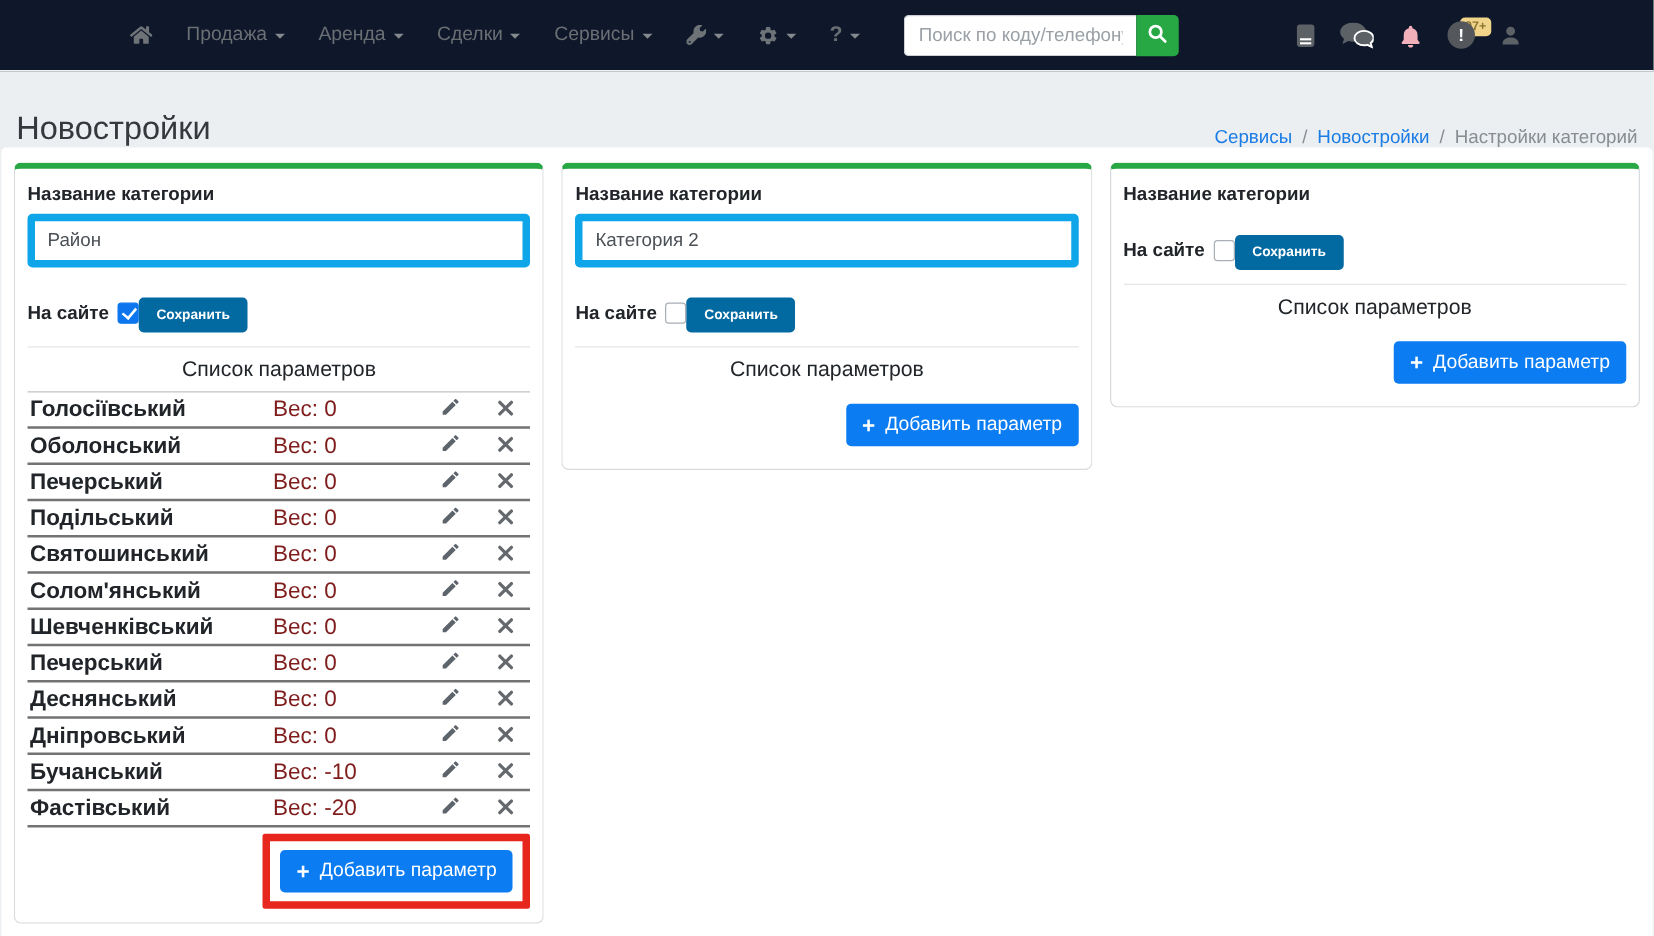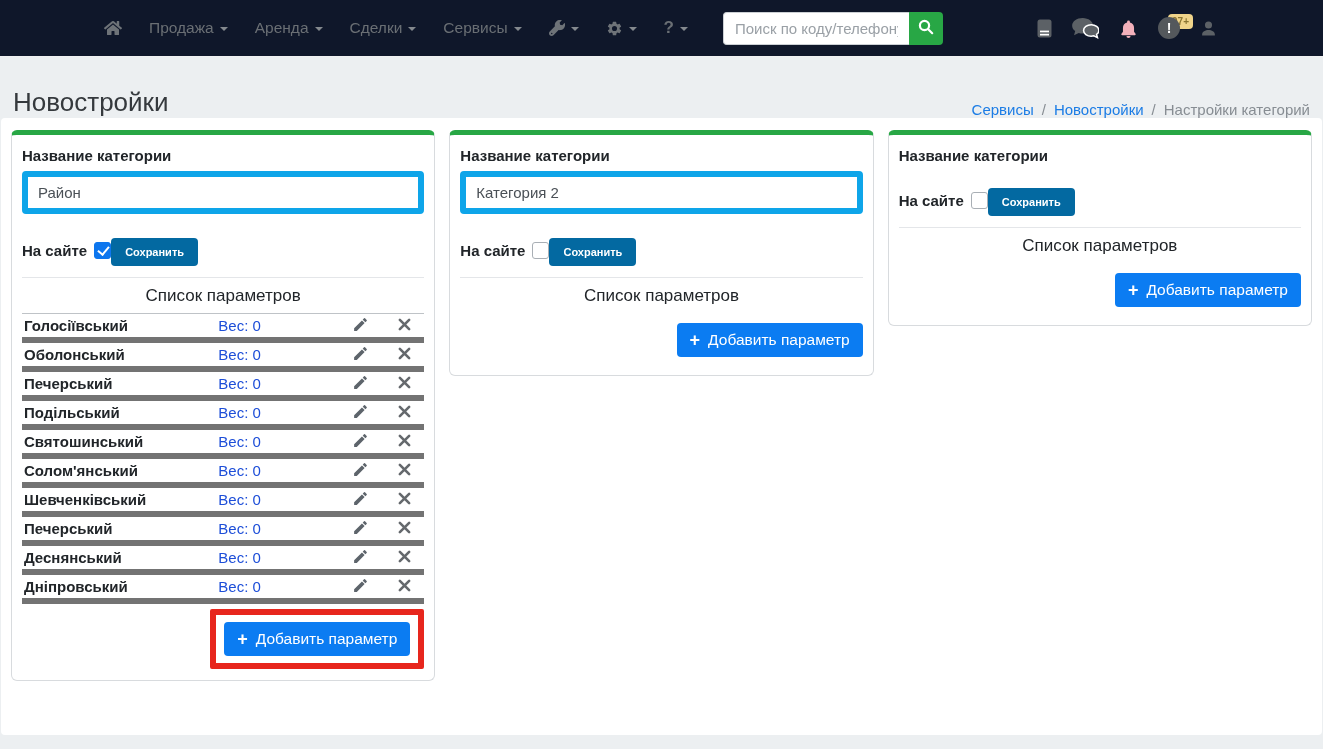--- a/index.html
+++ b/index.html
@@ -62,23 +62,23 @@
         background:#fff; cursor:pointer; position:relative; }
   .cb.checked { background:#0d76ee; border-color:#0d76ee; }
   .cb.checked::after { content:""; position:absolute; left:5px; top:1px; width:5px; height:9px;
         border:solid #fff; border-width:0 2.5px 2.5px 0; transform:rotate(40deg); }
   .btn-save { background:#0369a1; color:#fff; border:none; border-radius:4px; font-size:11px;
               padding:8px 14px; cursor:pointer; font-family:inherit;font-weight:bold; }
   .params { border-top:1px solid #e4e6e9; margin-top:11px; }
   .params-title { text-align:center; font-weight:normal; font-size:17px; padding:8px 0 7px; }
   .params-title.underline { border-bottom:1px solid #bfc3c7; }
   .prow { display:grid; grid-template-columns:1fr 118px 48px 40px; align-items:center;
-          min-height:29px; border-bottom:6px solid #737373; font-size:15px; }
+          min-height:29px; border-bottom:2px solid #737373; font-size:18px; }
   .pname { font-weight:bold; padding-left:2px; }
-  .pweight { color:#1d4ed8; }
+  .pweight { color:#7f1d1d; }
   .picon, .pxicon { display:flex; justify-content:center; cursor:pointer; }
   .add-row { display:flex; justify-content:flex-end; padding:10px 0 10px; }
   .add-row.tight { padding:5px 0 3px; }
   .hl-box { border:6px solid #e7261d; padding:7px 8px; border-radius:2px; }
   .btn-add { background:#0b7cf2; color:#fff; border:none; border-radius:4px; font-size:15.5px;
              padding:8px 13px; display:flex; align-items:center; gap:8px; cursor:pointer;
              font-family:inherit; }
   .btn-add .plus { font-weight:bold; font-size:18px; line-height:0.9; }
 </style>
 </head>
@@ -384,21 +384,57 @@
               </div>
               <div class="pxicon">
                 <span>
                   <svg width="13" height="13" viewBox="0 0 14 14" stroke="#65696d" stroke-width="2.8" stroke-linecap="round">
                     <path d="M2 2l10 10M12 2L2 12"></path>
                   </svg>
                 </span>
               </div>
             </div>
 
-
+            <div class="prow">
+              <div class="pname">Бучанський</div>
+              <div class="pweight">Вес: -10</div>
+              <div class="picon">
+                <span>
+                  <svg width="17" height="17" viewBox="0 0 24 24" fill="#5d646b">
+                    <path d="M3 17.25V21h3.75L17.8 9.94l-3.75-3.75L3 17.25zM20.7 7.04a1 1 0 0 0 0-1.41l-2.34-2.34a1 1 0 0 0-1.41 0l-1.83 1.83 3.75 3.75 1.83-1.83z"></path>
+                  </svg>
+                </span>
+              </div>
+              <div class="pxicon">
+                <span>
+                  <svg width="13" height="13" viewBox="0 0 14 14" stroke="#65696d" stroke-width="2.8" stroke-linecap="round">
+                    <path d="M2 2l10 10M12 2L2 12"></path>
+                  </svg>
+                </span>
+              </div>
+            </div>
+
+            <div class="prow">
+              <div class="pname">Фастівський</div>
+              <div class="pweight">Вес: -20</div>
+              <div class="picon">
+                <span>
+                  <svg width="17" height="17" viewBox="0 0 24 24" fill="#5d646b">
+                    <path d="M3 17.25V21h3.75L17.8 9.94l-3.75-3.75L3 17.25zM20.7 7.04a1 1 0 0 0 0-1.41l-2.34-2.34a1 1 0 0 0-1.41 0l-1.83 1.83 3.75 3.75 1.83-1.83z"></path>
+                  </svg>
+                </span>
+              </div>
+              <div class="pxicon">
+                <span>
+                  <svg width="13" height="13" viewBox="0 0 14 14" stroke="#65696d" stroke-width="2.8" stroke-linecap="round">
+                    <path d="M2 2l10 10M12 2L2 12"></path>
+                  </svg>
+                </span>
+              </div>
+            </div>
           </div>
         <div class="add-row tight">
           <div class="hl-box">
             <button class="btn-add">
               <span class="plus">+</span>
               <span>Добавить параметр</span>
             </button>
           </div>
         </div>
       </div>

